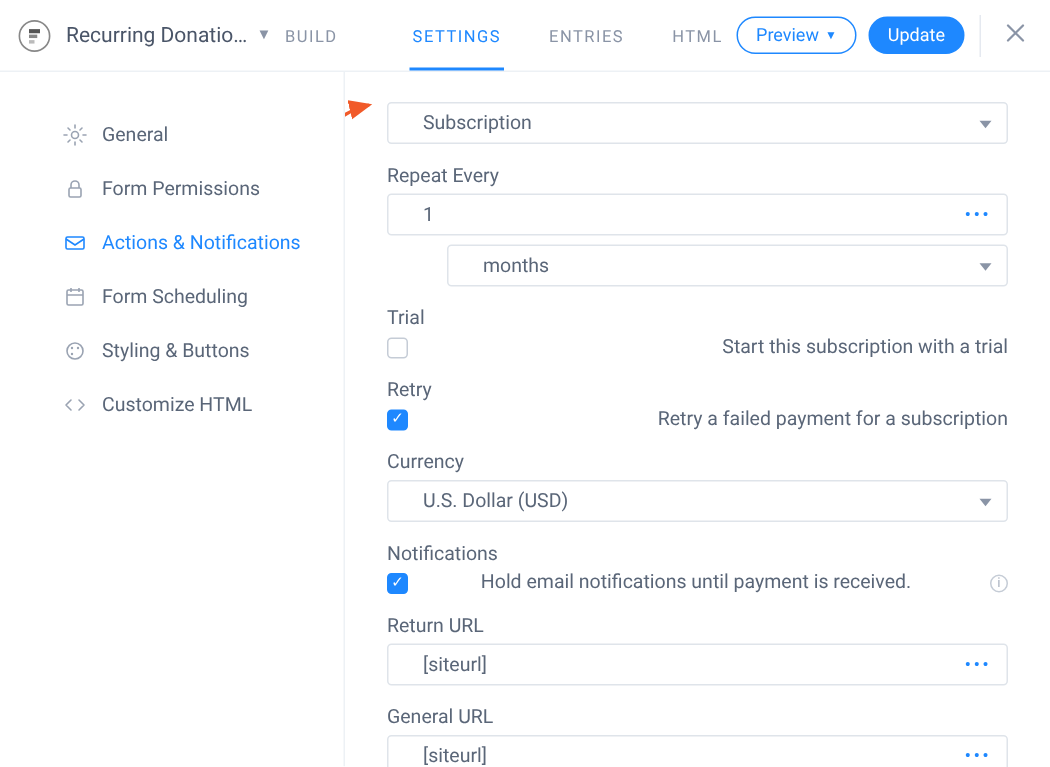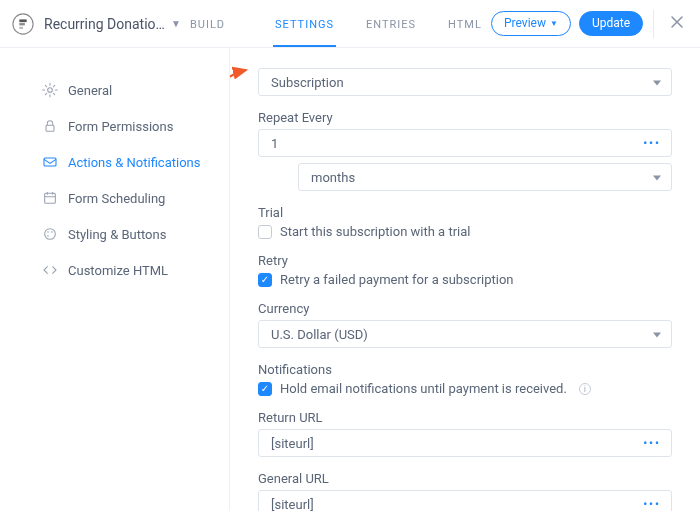--- a/index.html
+++ b/index.html
@@ -119,41 +119,41 @@
     font-size: 13px;
     margin-bottom: 4px;
   }
   .control {
     border: 1px solid #dfe4ea;
     border-radius: 3px;
     background: #fff;
     height: 28px;
     display: flex;
     align-items: center;
-    padding: 0 12px;
+    padding: 0 23px;
     color: #5a6678;
     font-size: 13px;
     position: relative;
   }
   .control.select::after {
     content: "";
     position: absolute; right: 10px; top: 50%; transform: translateY(-30%);
     border-left: 4px solid transparent;
     border-right: 4px solid transparent;
     border-top: 5px solid #8a94a6;
   }
   .control.more::after {
     content: "\2022\2022\2022";
     position: absolute; right: 10px; top: 50%; transform: translateY(-50%);
     color: #1e88ff; letter-spacing: 2px; font-size: 11px; font-weight: bold;
   }
   .stack > .control + .control { margin-top: 6px; margin-left: 40px; }
   .check-row {
     display: flex; align-items: center; gap: 8px;
-    color: #5a6678; font-size: 13px;
+    color: #5a6678; font-size: 13px; justify-content: space-between;
   }
   .check {
     width: 14px; height: 14px; border: 1px solid #c5ccd6; border-radius: 3px;
     display: inline-flex; align-items: center; justify-content: center;
   }
   .check.checked { background: #1e88ff; border-color:#1e88ff; }
   .check.checked::after { content:"\2713"; color:#fff; font-size:10px; line-height:1; }
   .info-dot {
     width:12px;height:12px;border:1px solid #c5ccd6;border-radius:50%;
     display:inline-flex;align-items:center;justify-content:center;

